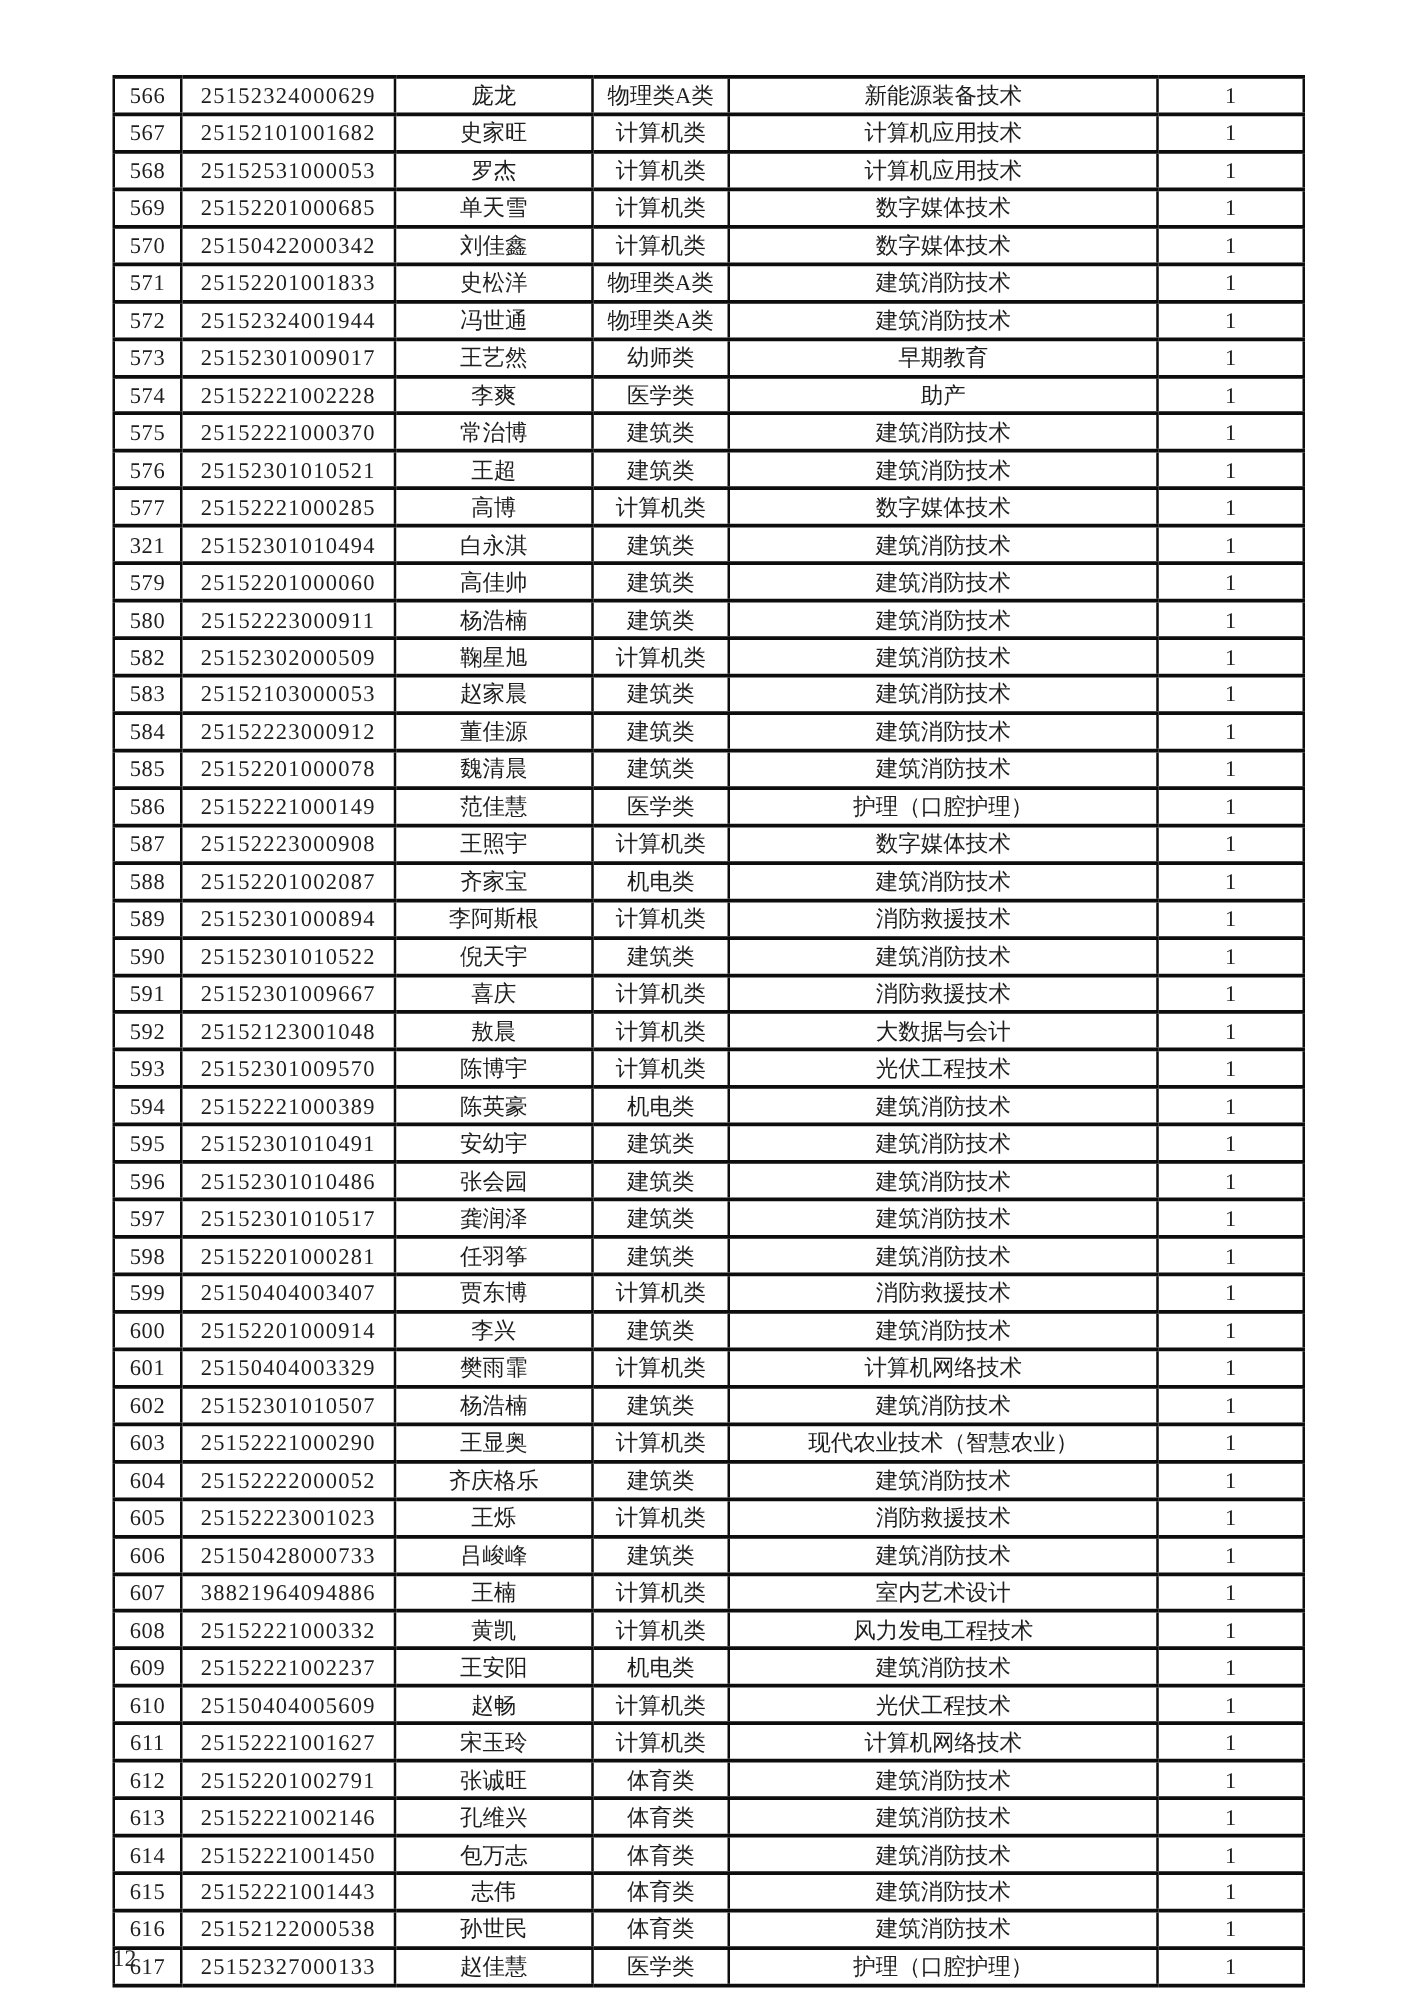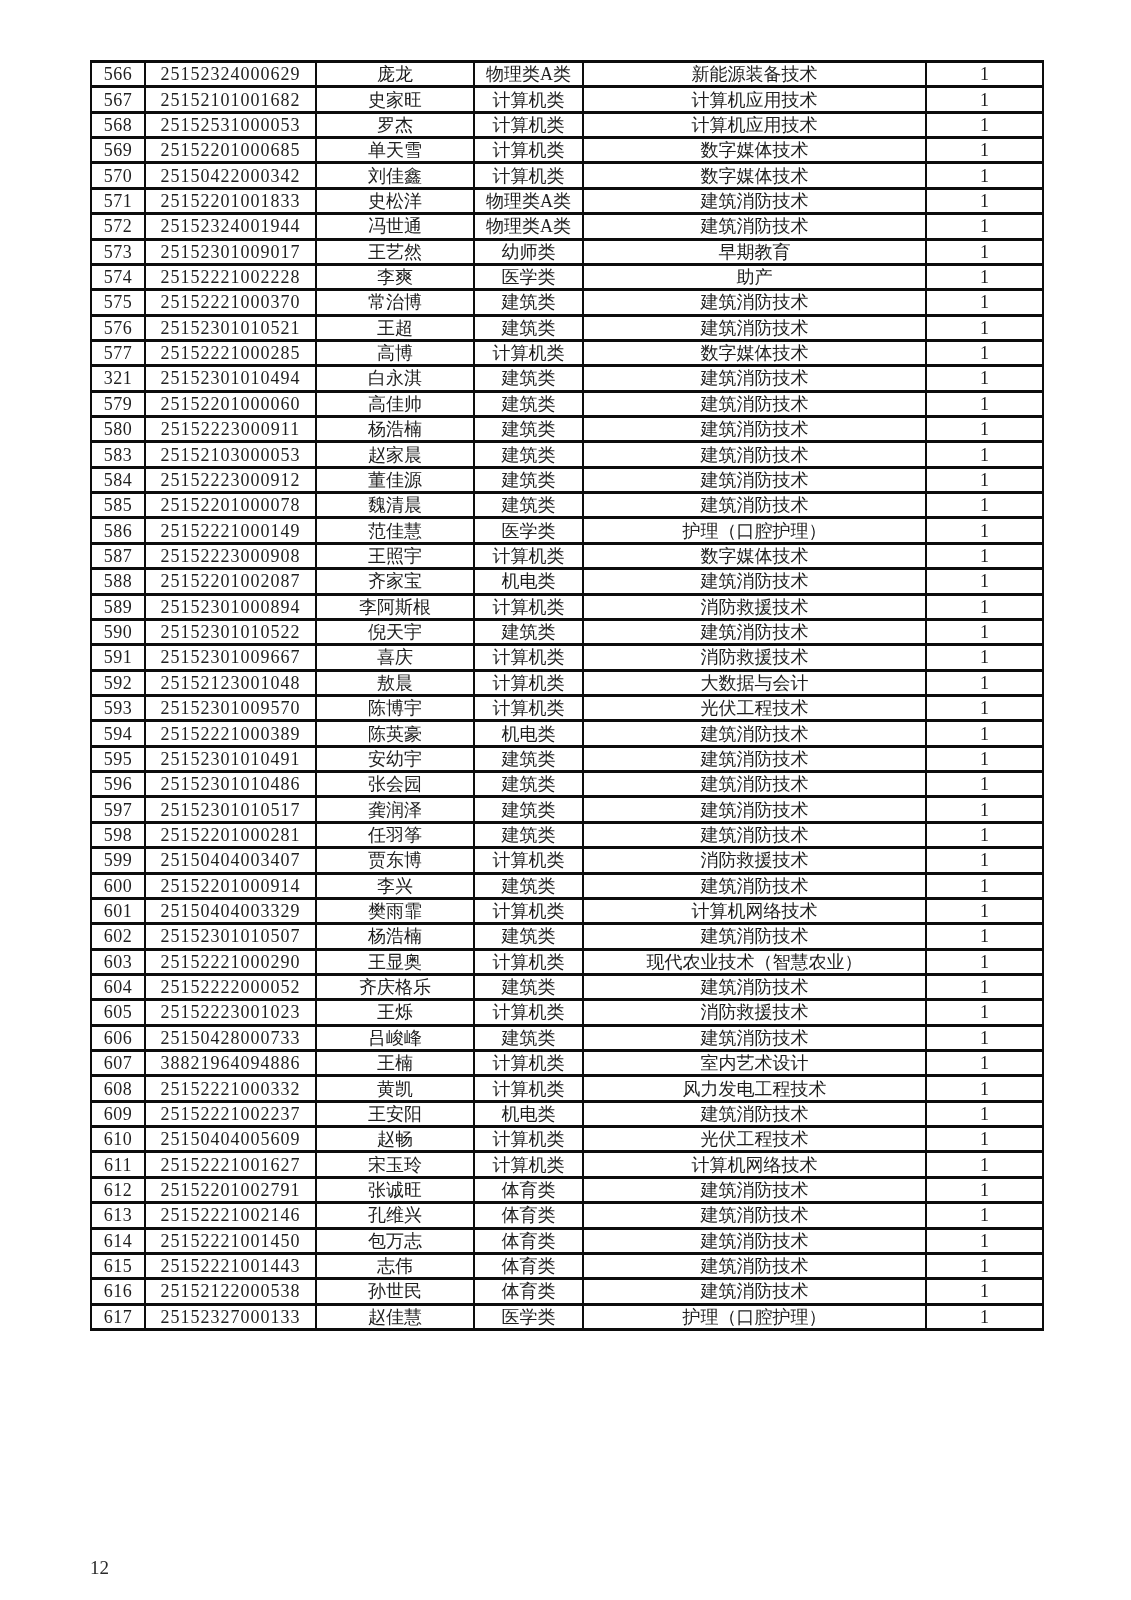--- a/index.html
+++ b/index.html
@@ -17,21 +17,21 @@
   .sheet {
     position: absolute;
     inset: 0;
     background: #ffffff;
   }
   table.roster {
     position: absolute;
     left: 90px;
     top: 60px;
     width: 952px;
-    height: 1271px;
+    height: 1530px;
     border-collapse: collapse;
     table-layout: fixed;
   }
   table.roster td {
     border-style: solid;
     border-color: #0d0d0d;
     border-width: 3px 2px;
     padding: 0;
     text-align: center;
     vertical-align: middle;
@@ -189,20 +189,28 @@
         </tr>
         <tr data-name="table-row">
           <td data-name="cell-index">580</td>
           <td data-name="cell-candidate-id">25152223000911</td>
           <td data-name="cell-name">杨浩楠</td>
           <td data-name="cell-subject-category">建筑类</td>
           <td data-name="cell-major">建筑消防技术</td>
           <td data-name="cell-count">1</td>
         </tr>
         <tr data-name="table-row">
+          <td data-name="cell-index">582</td>
+          <td data-name="cell-candidate-id">25152302000509</td>
+          <td data-name="cell-name">鞠星旭</td>
+          <td data-name="cell-subject-category">计算机类</td>
+          <td data-name="cell-major">建筑消防技术</td>
+          <td data-name="cell-count">1</td>
+        </tr>
+        <tr data-name="table-row">
           <td data-name="cell-index">583</td>
           <td data-name="cell-candidate-id">25152103000053</td>
           <td data-name="cell-name">赵家晨</td>
           <td data-name="cell-subject-category">建筑类</td>
           <td data-name="cell-major">建筑消防技术</td>
           <td data-name="cell-count">1</td>
         </tr>
         <tr data-name="table-row">
           <td data-name="cell-index">584</td>
           <td data-name="cell-candidate-id">25152223000912</td>

